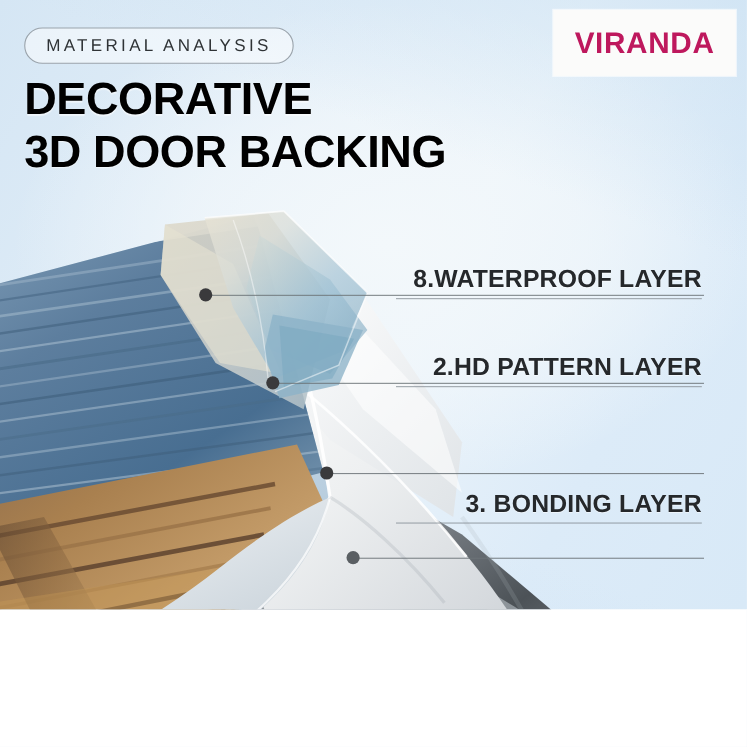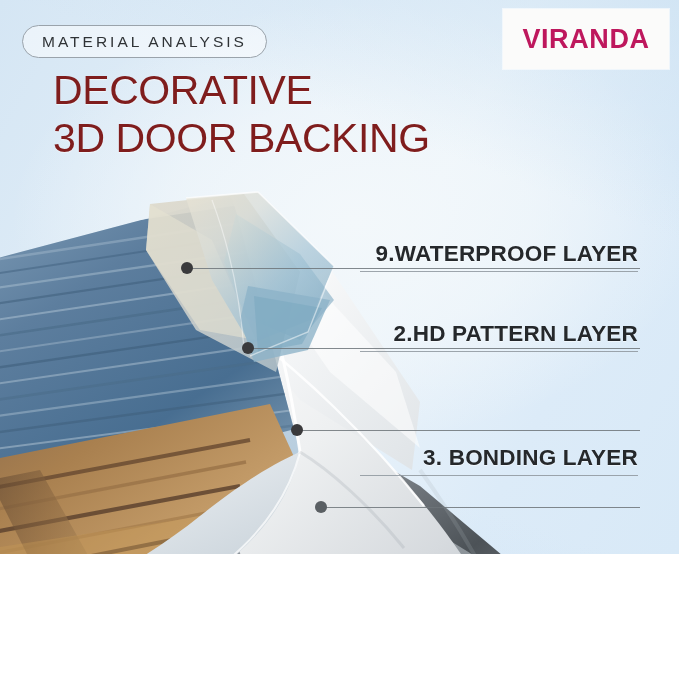--- a/index.html
+++ b/index.html
@@ -54,26 +54,25 @@
 
   .headline {
     position: absolute;
     left: 22px;
     top: 66px;
     width: 480px;
   }
   .headline .line {
     font-size: 41px;
     line-height: 48px;
-    font-weight: normal;
-    color: #7f1d1d;
+    font-weight: bold;
+    color: #000000;
     letter-spacing: -0.4px;
     white-space: nowrap;
     text-shadow: 0 1px 1px rgba(255,255,255,0.55);
-    margin-left: 31px;
   }
 
   .brand-box {
     position: absolute;
     left: 503px;
     top: 9px;
     width: 166px;
     height: 60px;
     background: #fbfbfa;
     display: flex;
@@ -331,21 +330,21 @@
   <div class="headline">
     <div class="line">DECORATIVE</div>
     <div class="line">3D DOOR BACKING</div>
   </div>
 
   <div class="brand-box">
     <span>VIRANDA</span>
   </div>
 
   <div class="callout c1">
-    <span class="ctext">9.WATERPROOF LAYER</span>
+    <span class="ctext">8.WATERPROOF LAYER</span>
     <span class="crule"></span>
   </div>
   <div class="callout c2">
     <span class="ctext">2.HD PATTERN LAYER</span>
     <span class="crule"></span>
   </div>
   <div class="callout c3">
     <span class="ctext">3. BONDING LAYER</span>
     <span class="crule"></span>
   </div>

